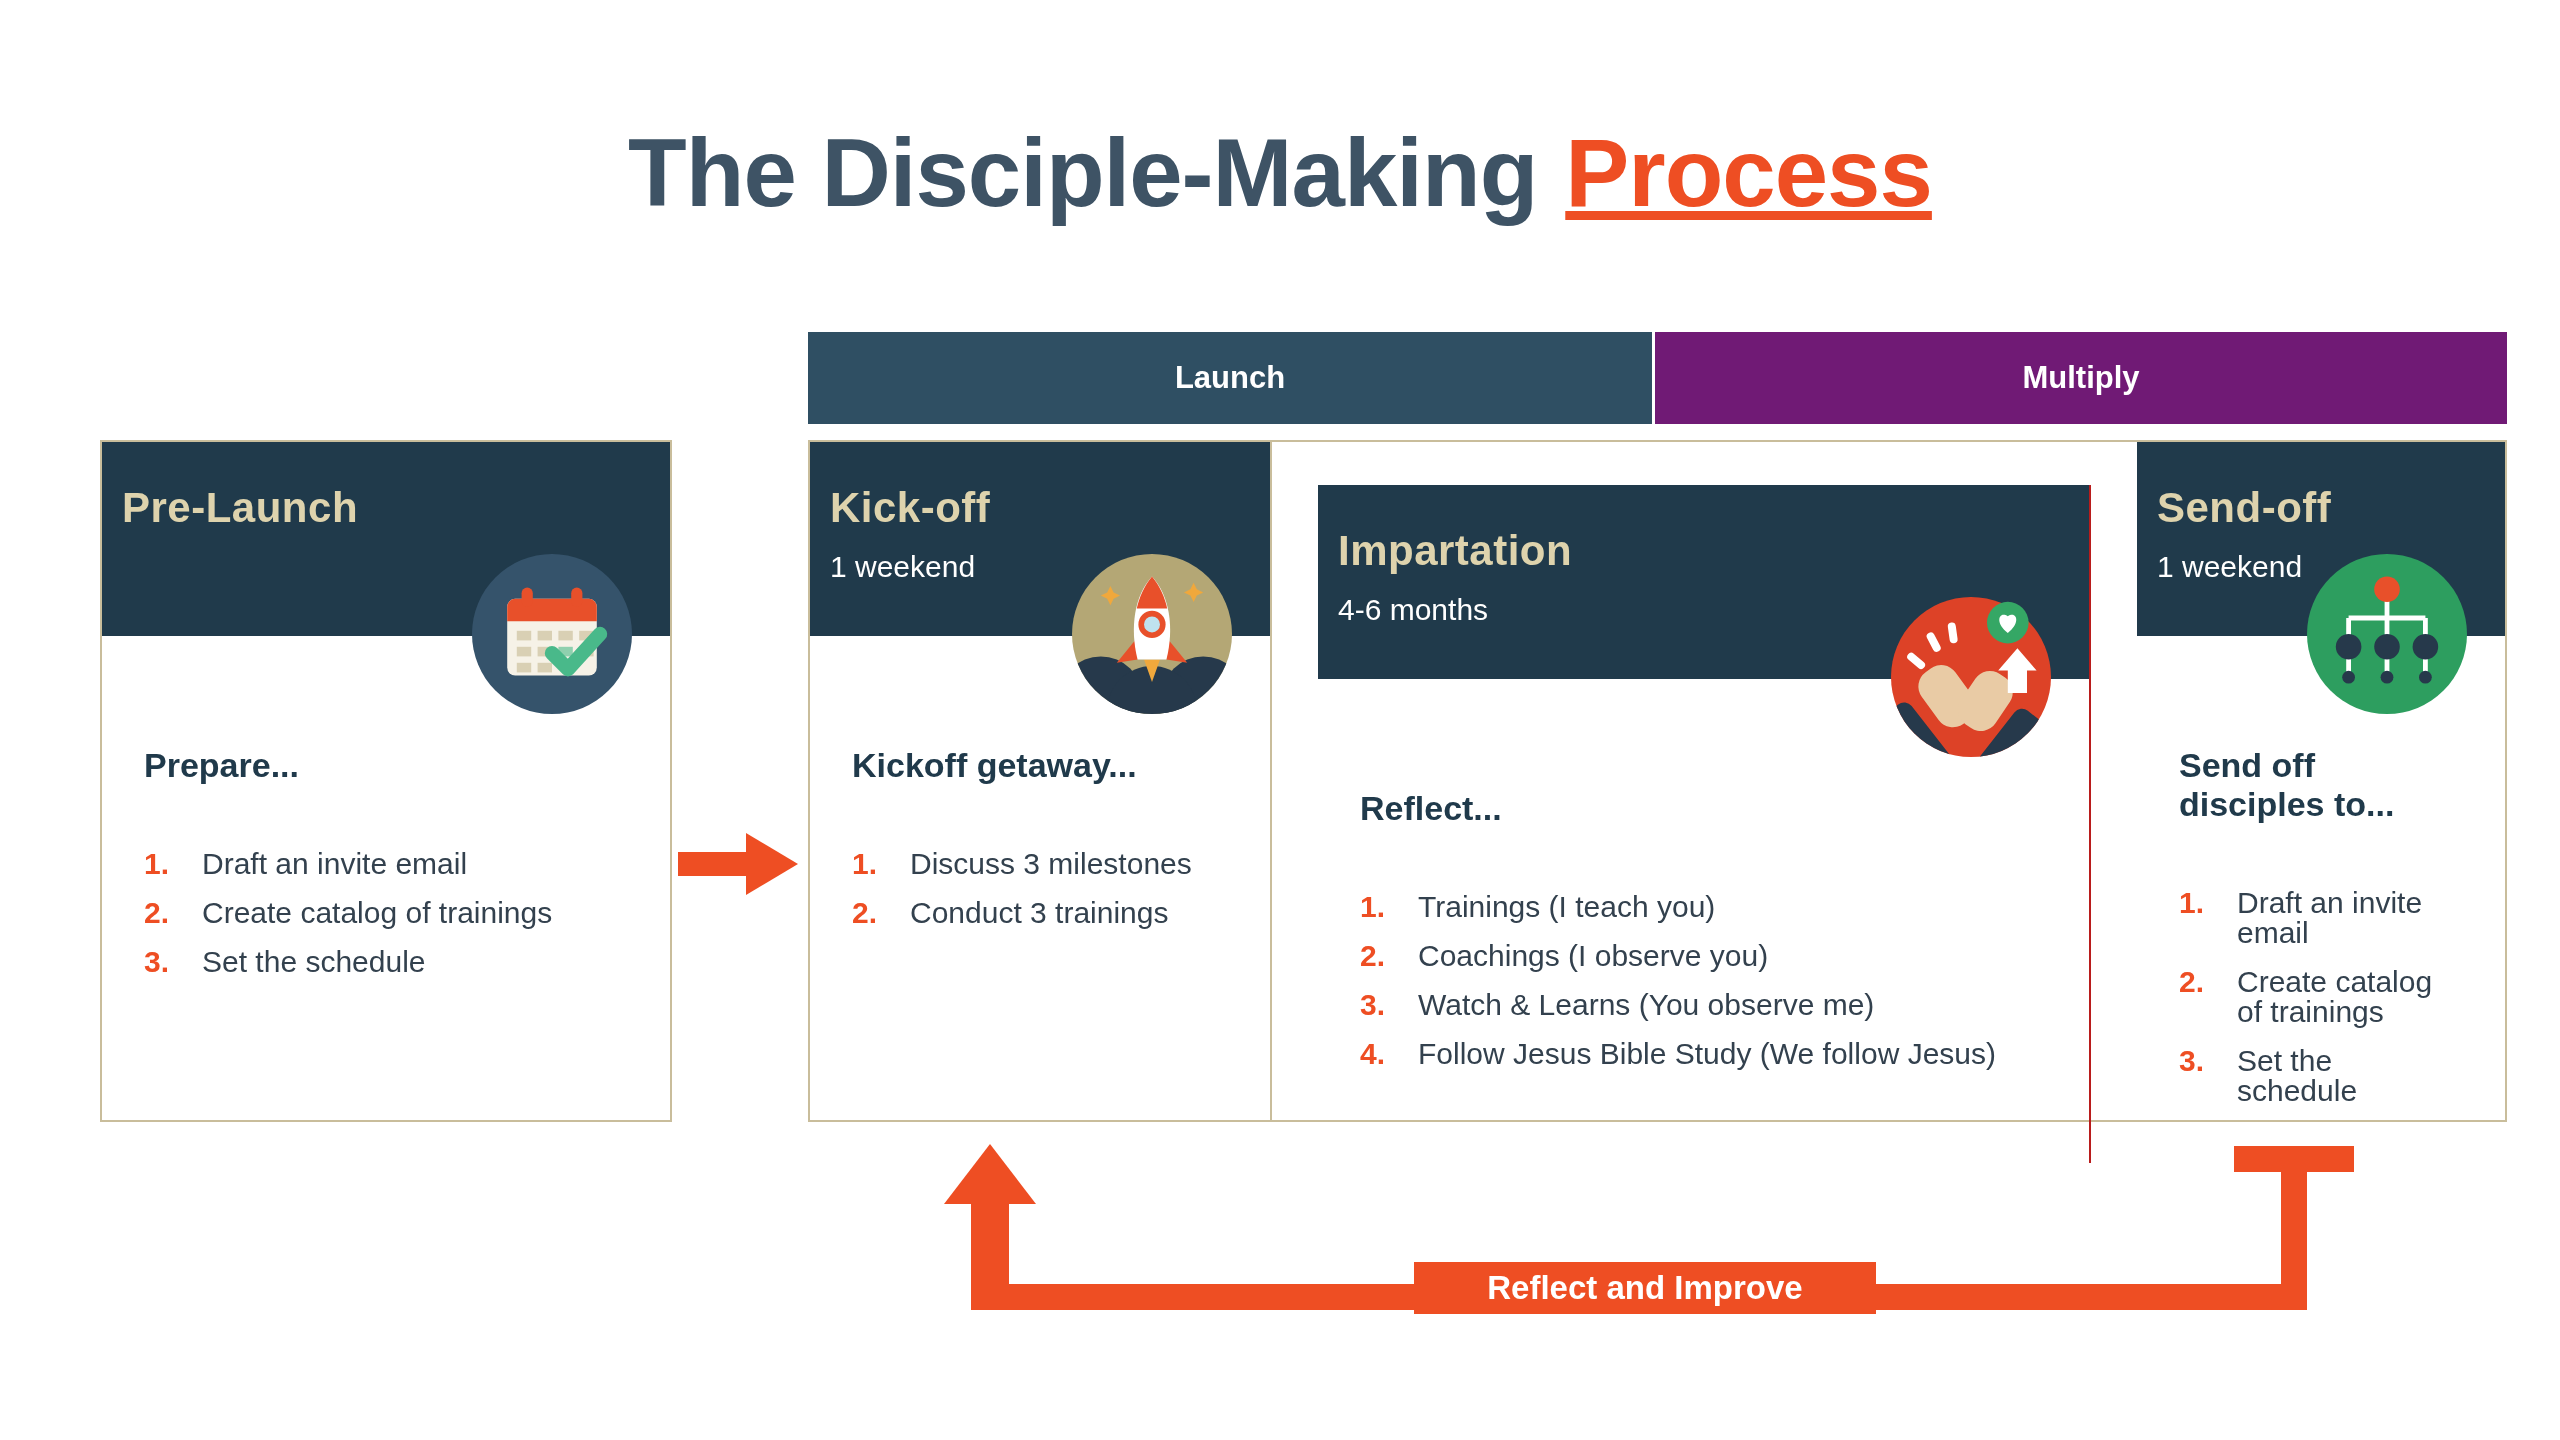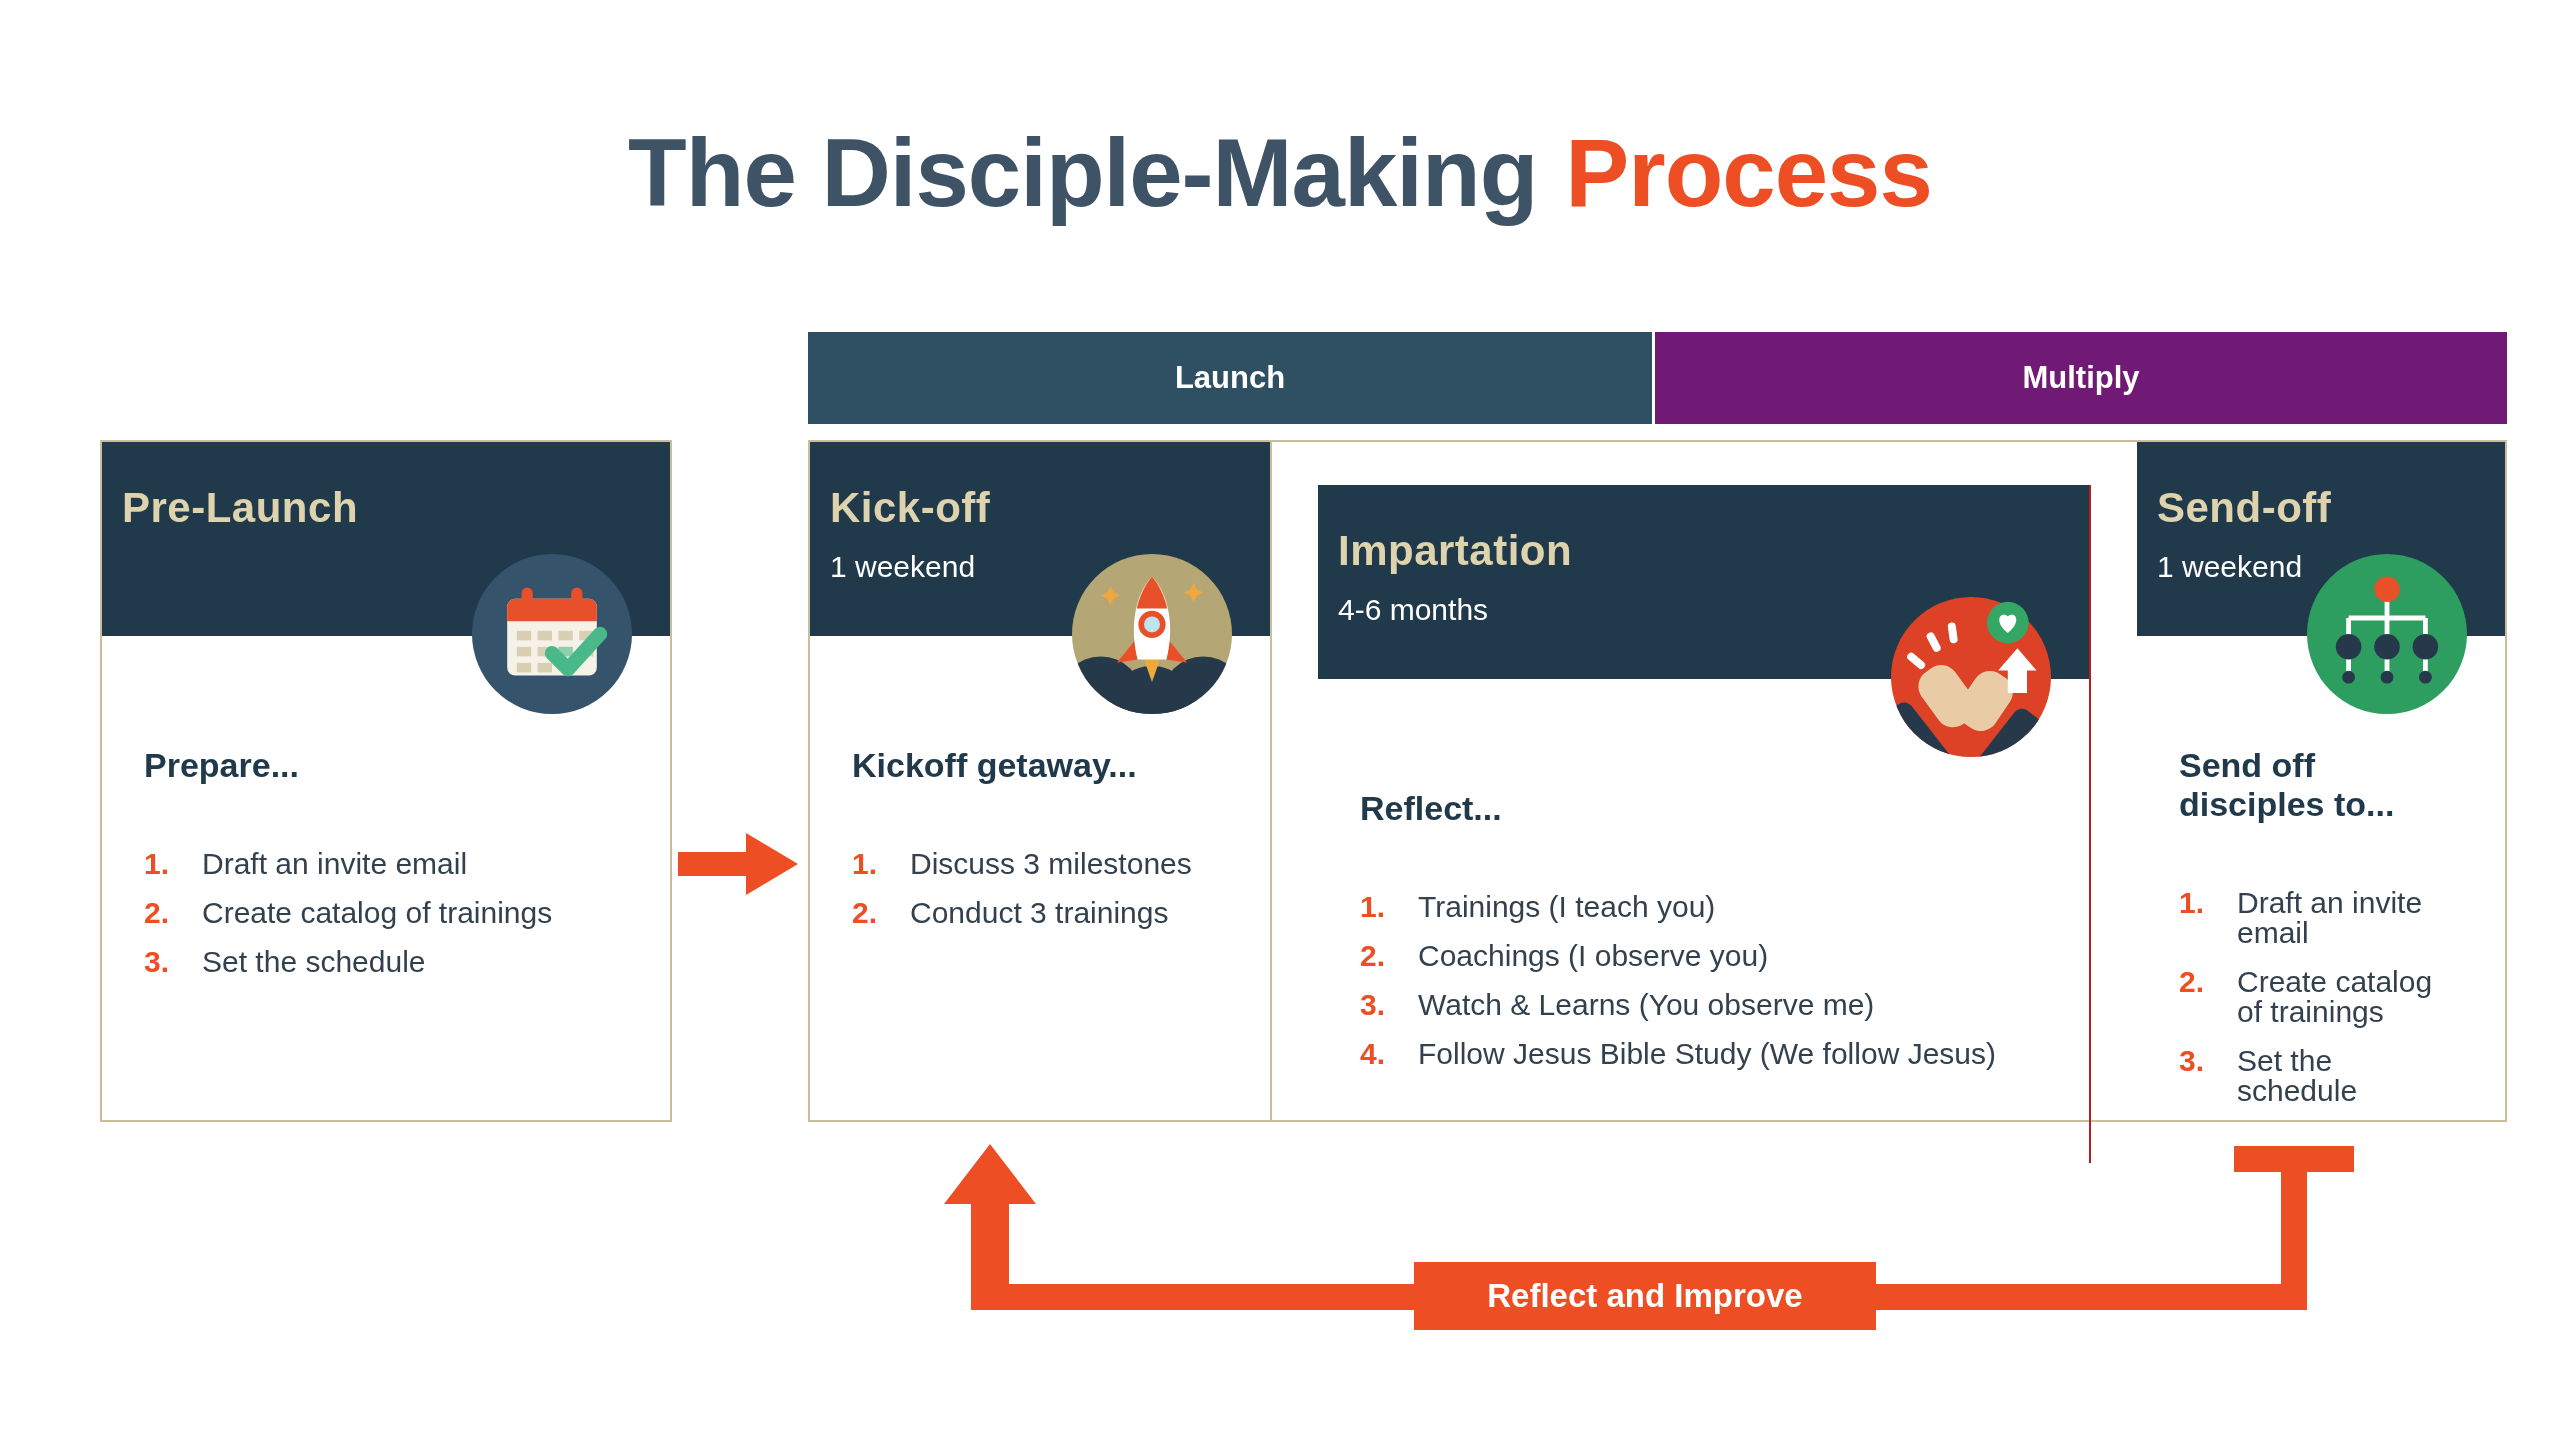--- a/index.html
+++ b/index.html
@@ -18,21 +18,21 @@
     top: 118px;
     left: 0;
     width: 100%;
     text-align: center;
     font-size: 96px;
     font-weight: 800;
     color: #3e5365;
     letter-spacing: -1px;
     margin: 0;
   }
-  .title .accent { color: #ee4e23; margin-left: 28px; }
+  .title .accent { color: #ee4e23; margin-left: 28px; text-decoration: underline; }
 
   
   .phase-bar {
     position: absolute;
     left: 808px; top: 332px;
     width: 1699px; height: 92px;
     display: flex;
     justify-content: flex-end;
   }
   .phase {
@@ -99,21 +99,21 @@
     position: absolute;
     left: 944px; top: 1144px;
     width: 0; height: 0;
     border-left: 46px solid transparent;
     border-right: 46px solid transparent;
     border-bottom: 60px solid #ee4e23;
   }
   .loop-label {
     position: absolute;
     left: 1414px; top: 1262px;
-    width: 462px; height: 68px;
+    width: 462px; height: 52px;
     background: #ee4e23;
     color: #ffffff;
     display: flex; align-items: center; justify-content: center;
     font-size: 33px; font-weight: 700; text-align: right;
   }
 </style>
 </head>
 <body>
 
 <div class="canvas">

